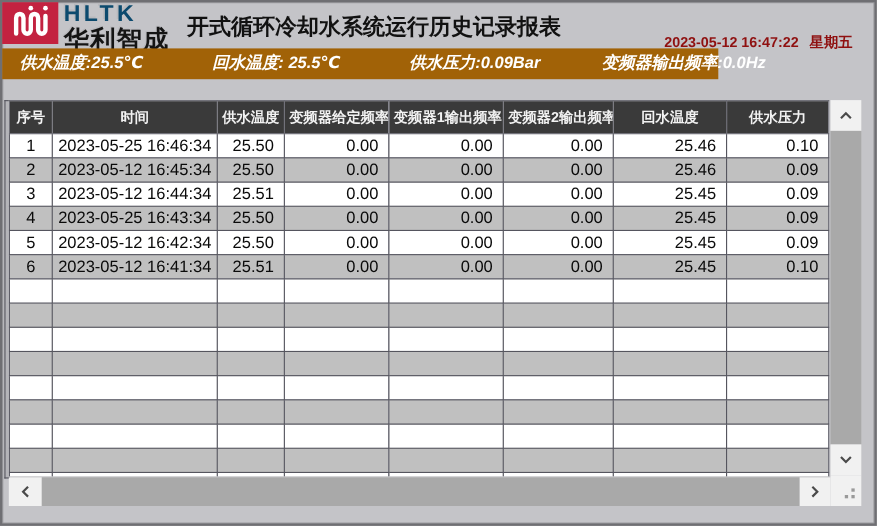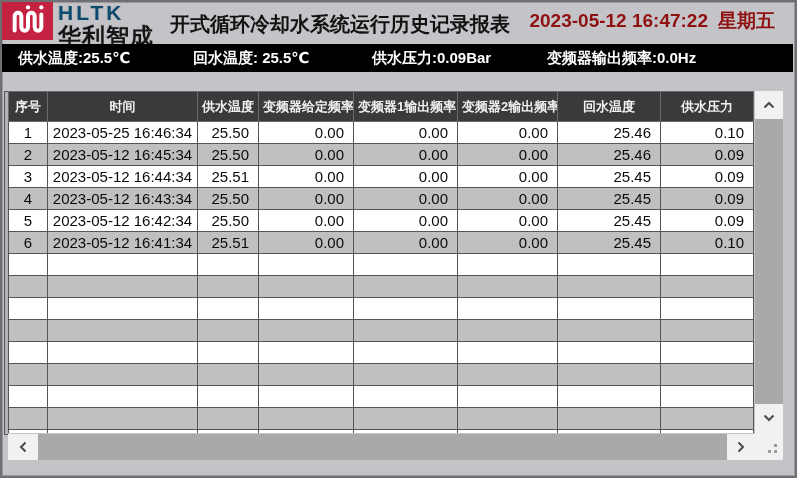--- a/index.html
+++ b/index.html
@@ -11,24 +11,24 @@
   }
   
   .logo-box{position:absolute;left:2px;top:2px;width:51px;height:38px;background:#c32240;
     display:flex;align-items:center;justify-content:center;}
   .logo-text{position:absolute;left:58px;top:2px;line-height:1;}
   .logo-abbr{font-size:21px;font-weight:bold;letter-spacing:3px;color:#0c4a6e;
     text-shadow:-1.5px -1.5px 0 #b9b9bd;}
   .logo-name{font-size:23px;font-weight:bold;letter-spacing:1px;color:#141414;margin-top:2px;
     text-shadow:-1px -1px 0 #b9b9bd;}
   .page-title{position:absolute;left:170px;top:11px;font-size:20px;font-weight:bold;color:#111;}
-  .datetime-box{position:absolute;right:22px;top:8px;font-size:19px;font-weight:bold;color:#8f1010;}
+  .datetime-box{position:absolute;right:22px;top:30px;font-size:13px;font-weight:bold;color:#8f1010;}
   .datetime-box .weekday{margin-left:10px;}
   
-  .status-bar{position:absolute;left:2px;top:44px;width:791px;height:28px;background:#000000;}
+  .status-bar{position:absolute;left:2px;top:44px;width:651px;height:28px;background:#a16207;font-style:italic;}
   .status-item{position:absolute;top:0;height:28px;line-height:28px;color:#fff;
     font-size:15px;font-weight:bold;white-space:nowrap;}
   
   .row-strip{position:absolute;left:4px;top:91px;width:4px;height:342px;
     background:#b4b4b8;border-top:1px solid #55555e;border-bottom:1px solid #55555e;border-left:1px solid #55555e;}
   .table-wrap{position:absolute;left:8px;top:91px;width:746px;height:342px;overflow:hidden;background:#c4c4c8;}
   table{border-collapse:collapse;table-layout:fixed;width:745px;}
   th{background:#3a3a3a;color:#f2f2f2;font-size:13px;font-weight:bold;height:21px;
     border:1px solid #6a6a72;padding:4px;white-space:nowrap;overflow:hidden;}
   td{height:21px;font-size:15px;color:#0a0a0a;border:1px solid #55555e;padding:0;
@@ -129,21 +129,21 @@
             <td class="c1">2023-05-12 16:44:34</td>
             <td class="c2">25.51</td>
             <td class="c3">0.00</td>
             <td class="c4">0.00</td>
             <td class="c5">0.00</td>
             <td class="c6">25.45</td>
             <td class="c7">0.09</td>
           </tr>
           <tr>
             <td class="c0">4</td>
-            <td class="c1">2023-05-12 16:43:34</td>
+            <td class="c1">2023-05-25 16:43:34</td>
             <td class="c2">25.50</td>
             <td class="c3">0.00</td>
             <td class="c4">0.00</td>
             <td class="c5">0.00</td>
             <td class="c6">25.45</td>
             <td class="c7">0.09</td>
           </tr>
           <tr>
             <td class="c0">5</td>
             <td class="c1">2023-05-12 16:42:34</td>

